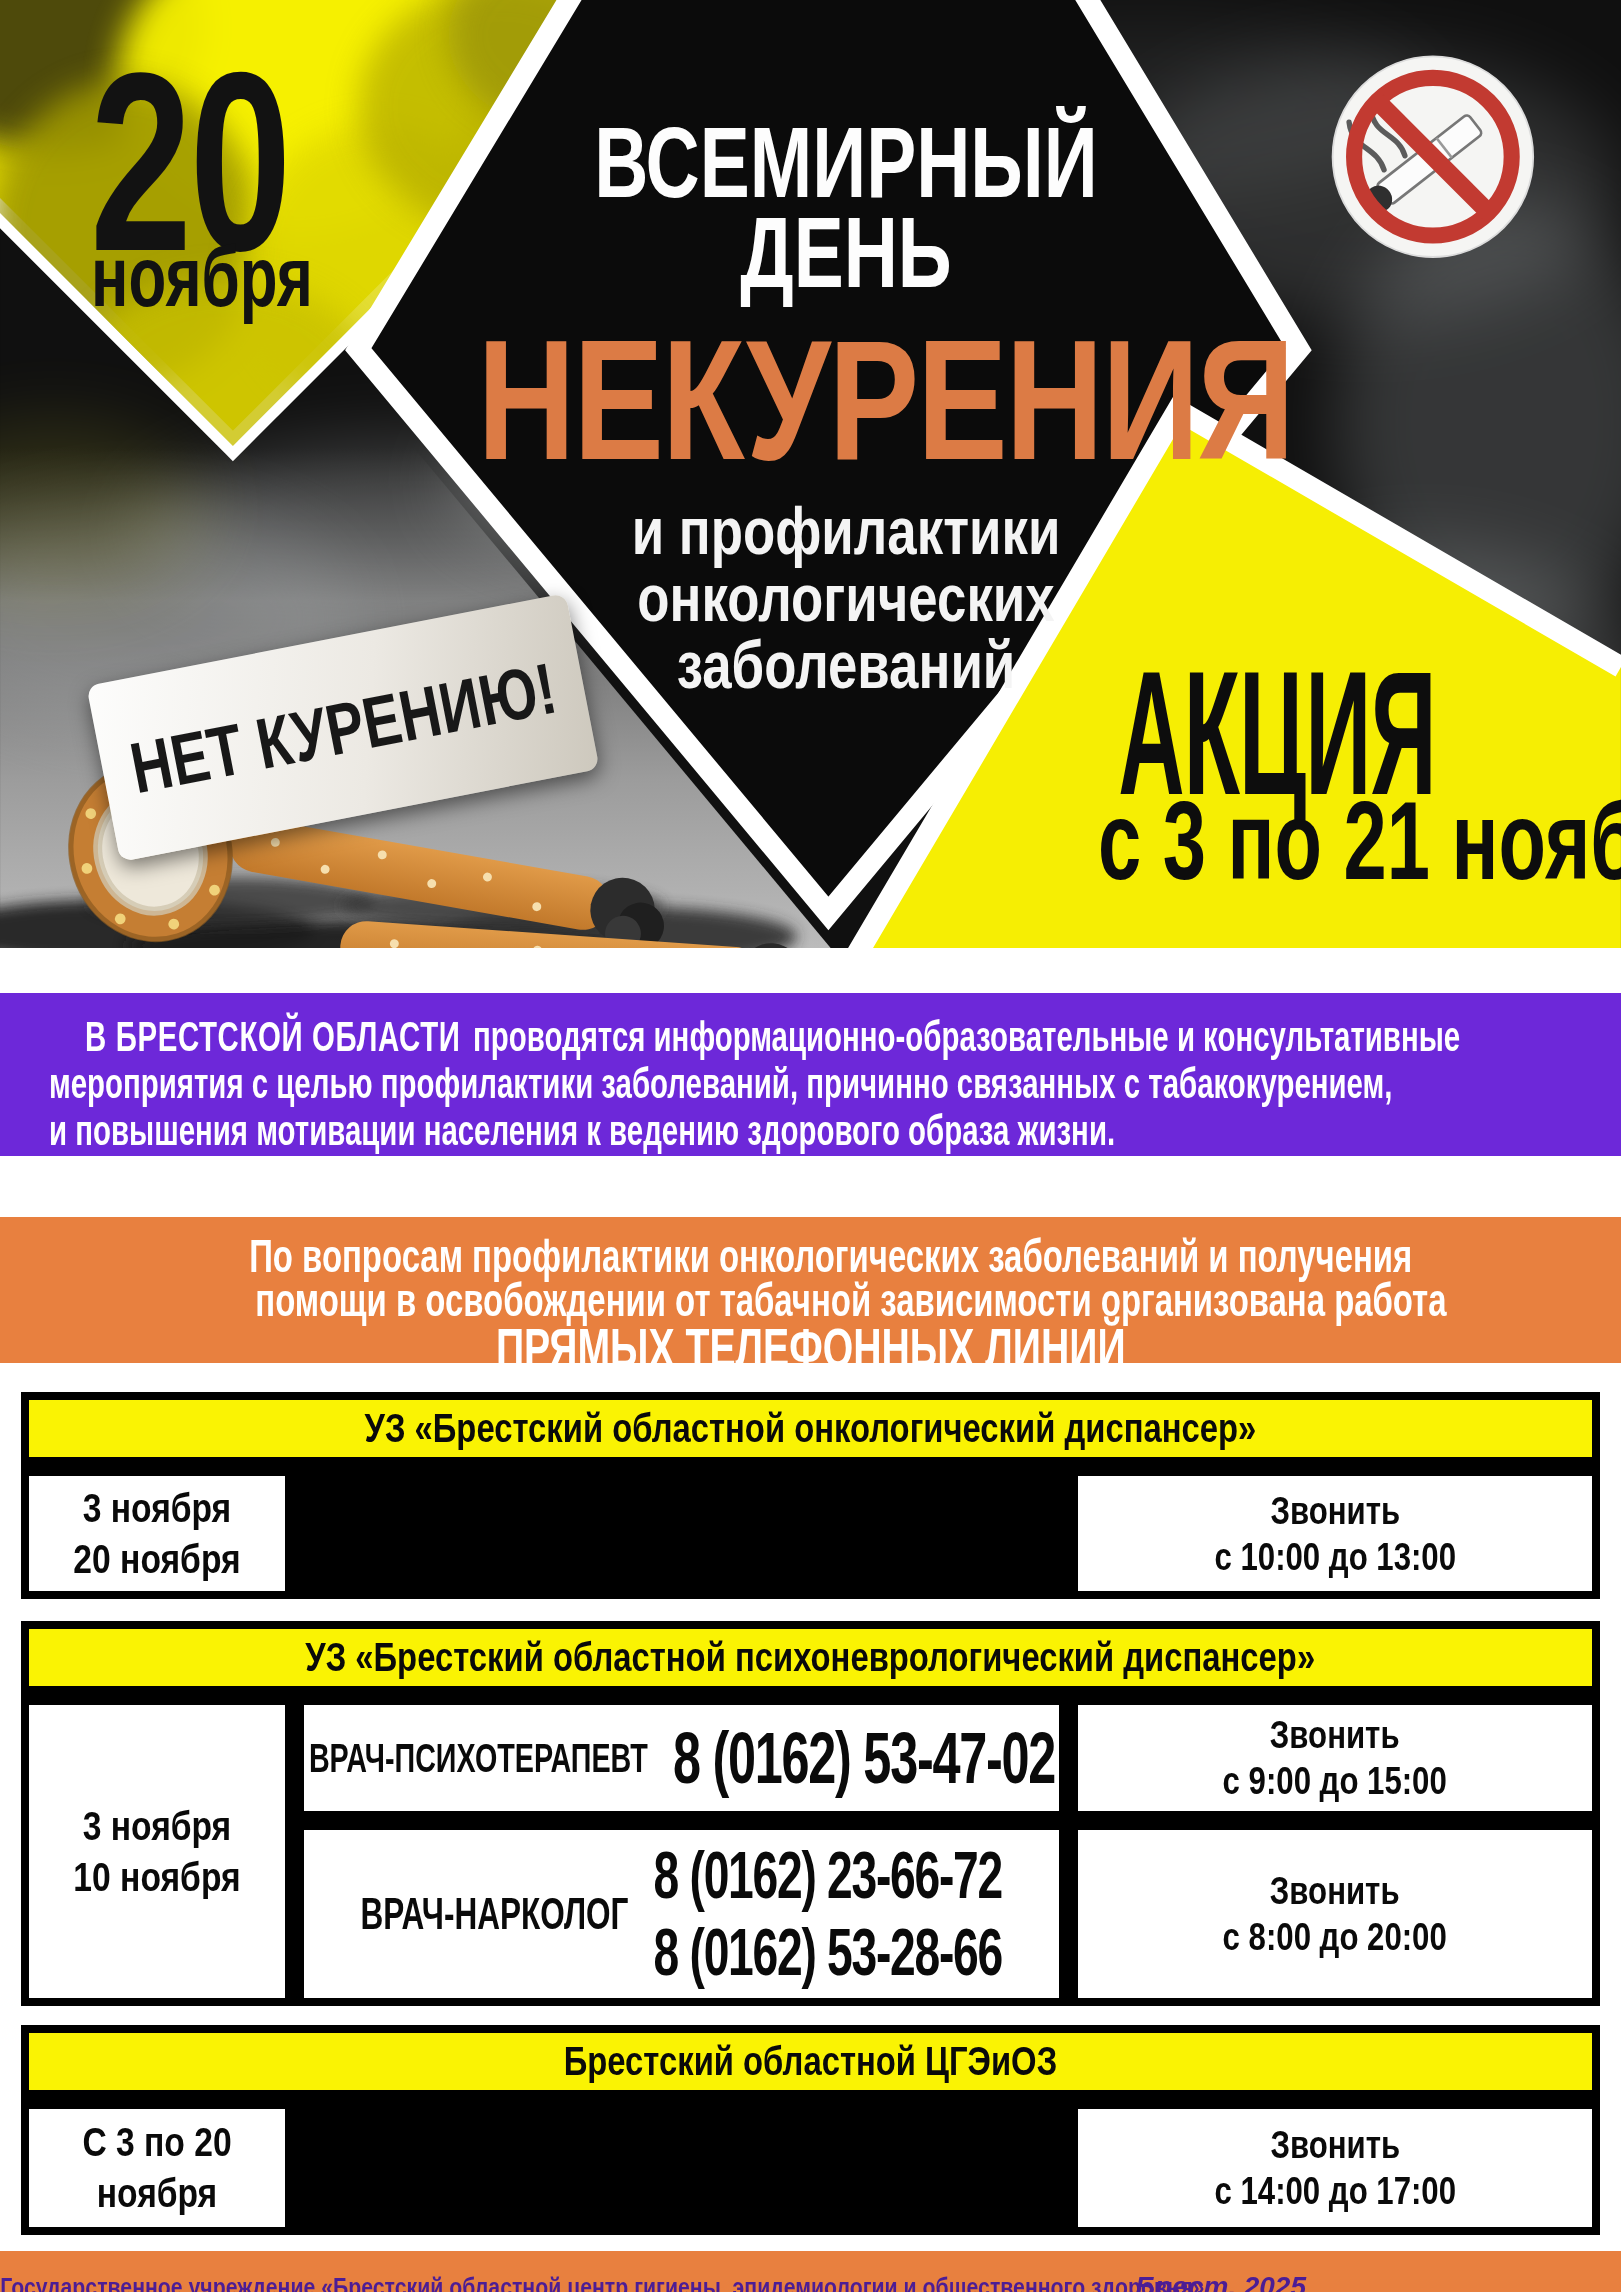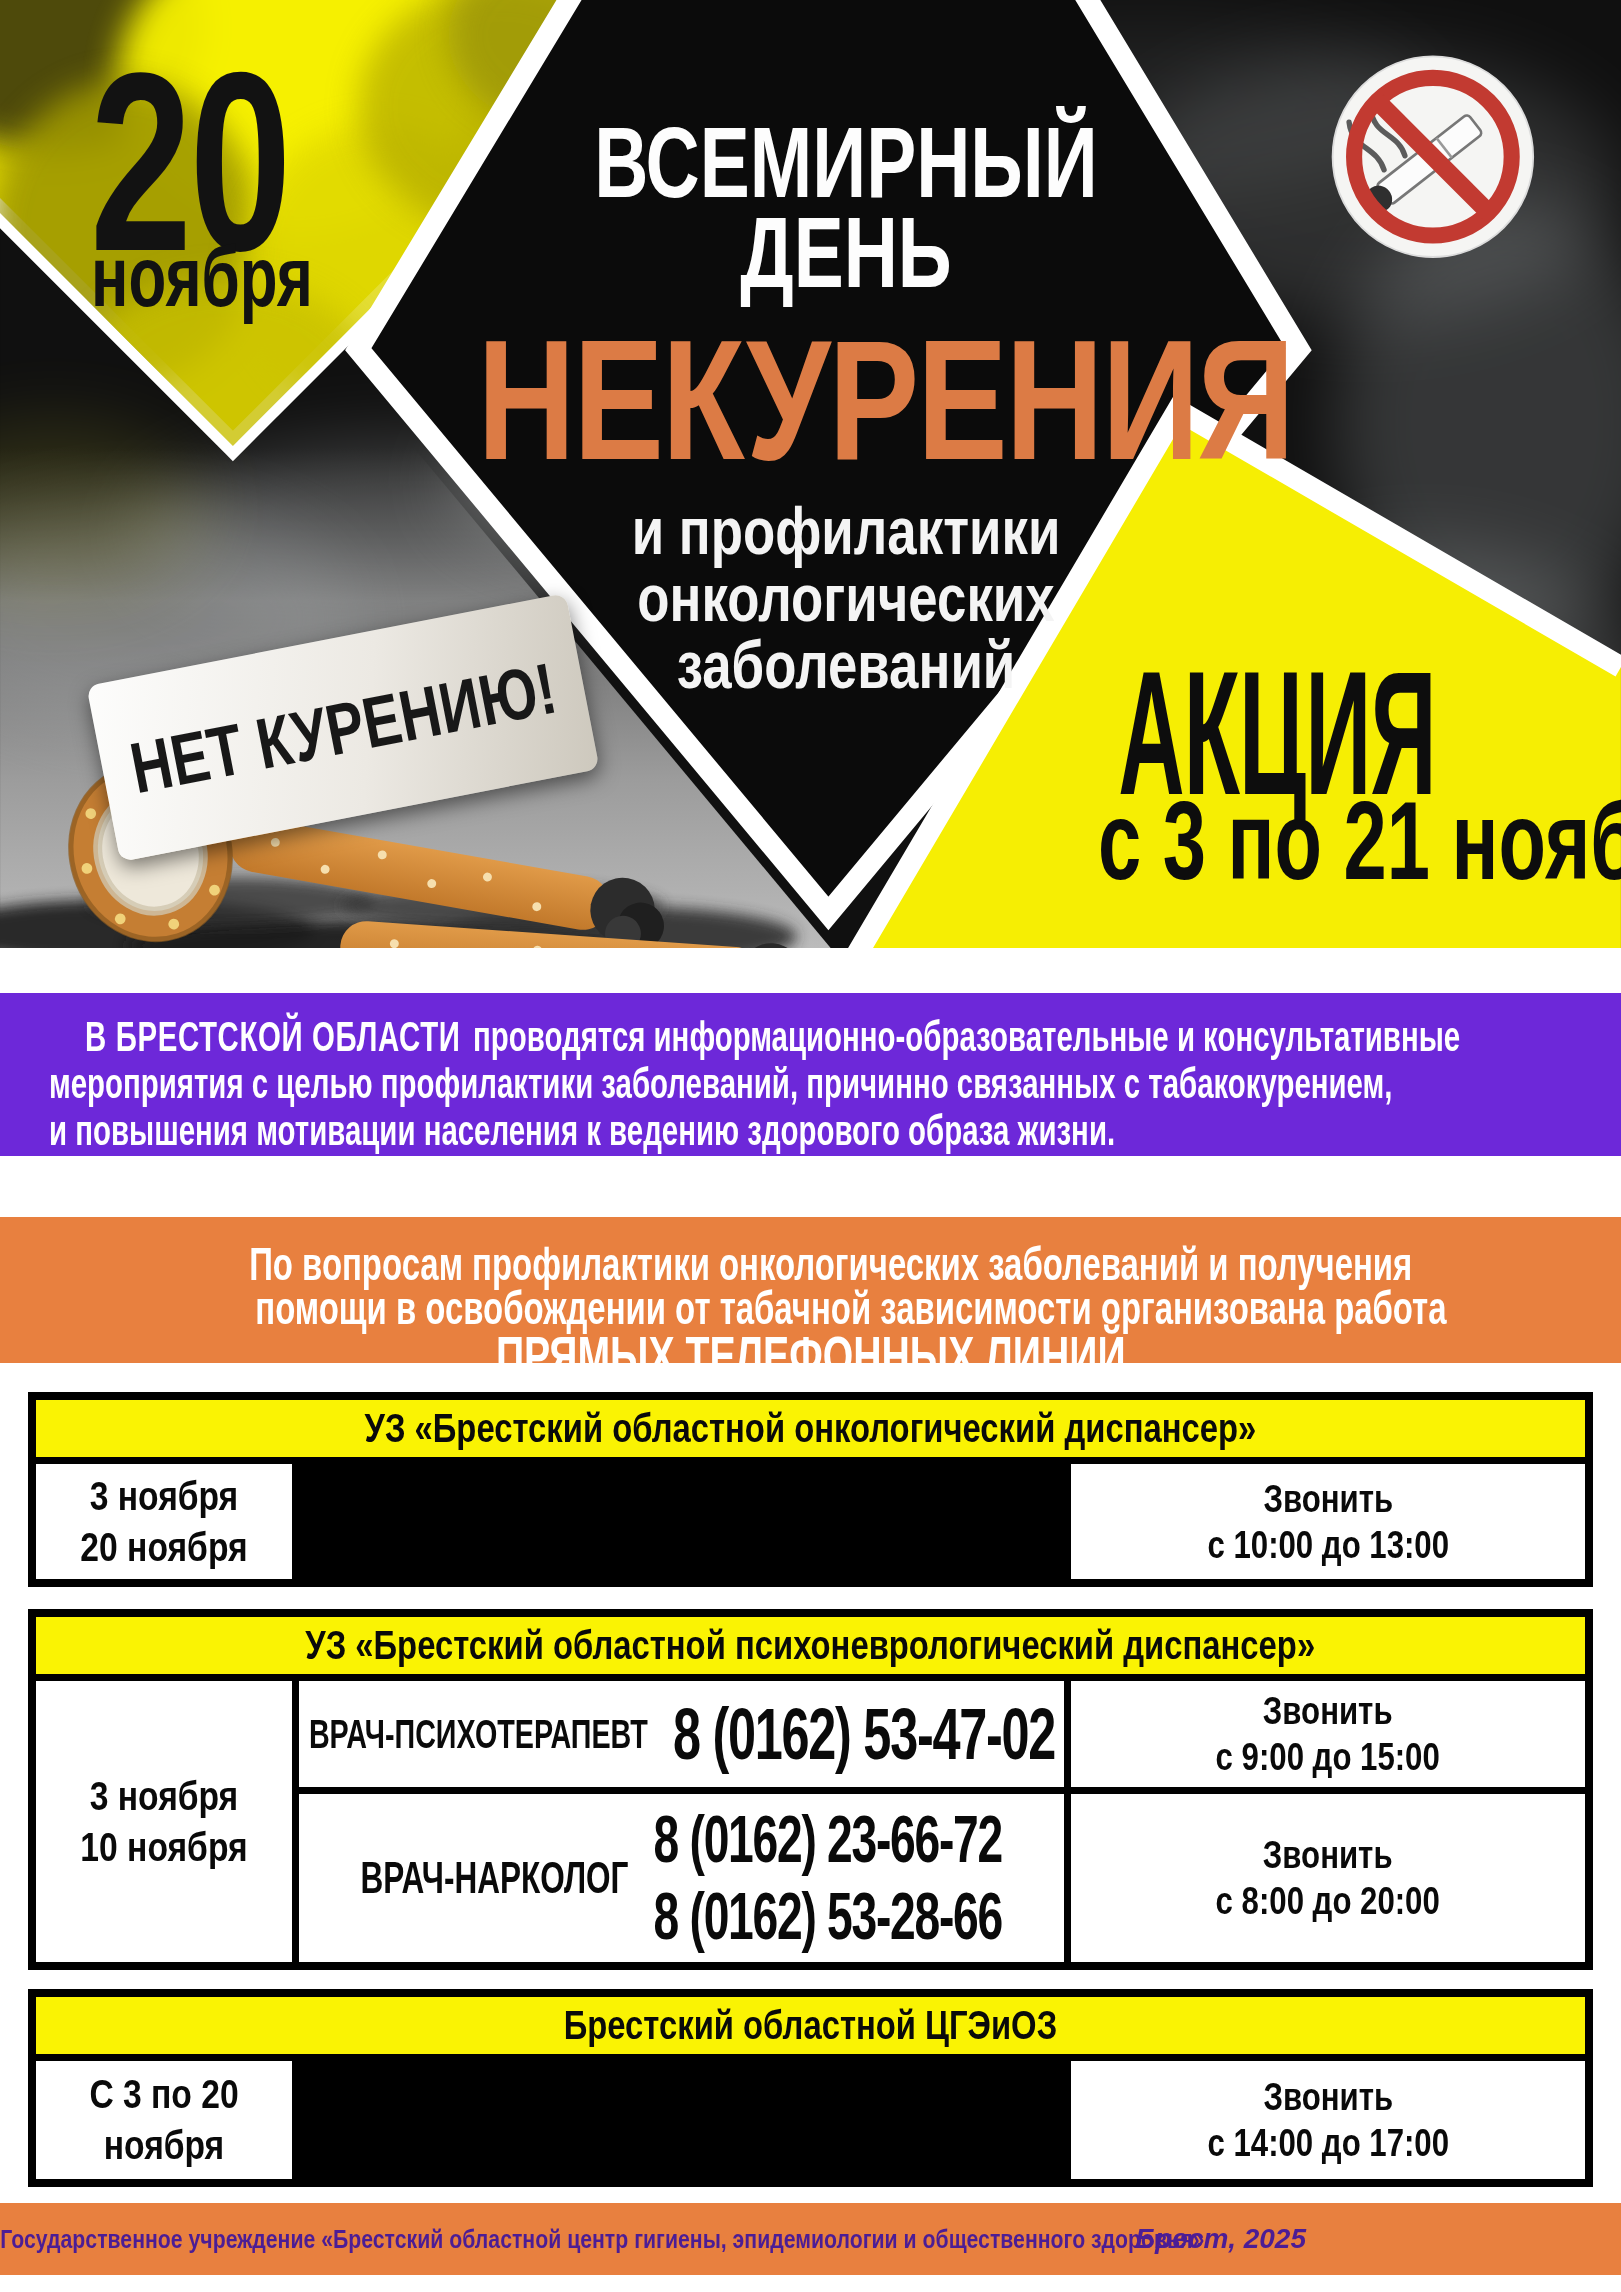--- a/index.html
+++ b/index.html
@@ -16,25 +16,25 @@
   .h-subs{left:385px;width:922px;top:498px;text-align:center;font-size:66px;line-height:67px;font-weight:bold;color:#f4f4f4;transform:scaleX(.8)}
   .h-action{left:985px;width:555px;top:645px;text-align:center;font-size:177px;line-height:177px;font-weight:bold;color:#0d0d0d;transform:scaleX(.52);letter-spacing:-1.8px}
   .h-adates{left:1012px;width:573px;top:786px;text-align:center;font-size:111px;line-height:111px;font-weight:bold;color:#0d0d0d;transform:scaleX(.7)}
   .scroll{position:absolute;left:99px;top:638px;width:488px;height:179px;transform:rotate(-11deg);background:linear-gradient(105deg,#fdfdfc 0%,#ece9e3 55%,#cdc8bd 100%);border-radius:12.5px;box-shadow:0 7.2px 19.7px rgba(0,0,0,.5);display:flex;align-items:center;justify-content:center}
   .scroll-text{font-size:72px;font-weight:bold;color:#181818;transform:scaleX(.78);white-space:nowrap}
   .band-black{height:163px;margin-top:45px;background:#6d28d9;color:#fff;padding:19.7px 0 0 49px;box-sizing:border-box}
   .intro-line{white-space:nowrap;line-height:47px;font-size:42px;font-weight:bold}
   .intro-line .scale{display:inline-block;transform:scaleX(.7);transform-origin:left center;white-space:nowrap}
   .intro-indent{padding-left:36px}
   .lead{margin-right:18px;letter-spacing:0.9px}
-  .band-orange{height:146px;margin-top:61px;background:#E8803F;color:#fff;text-align:center;padding-top:25px;box-sizing:border-box}
+  .band-orange{height:146px;margin-top:61px;background:#E8803F;color:#fff;text-align:center;padding-top:17px;box-sizing:border-box}
   .hot-line{font-size:47px;line-height:44px;font-weight:bold}
   .hot-line3{font-size:56px;line-height:52px;font-weight:bold}
   .band-orange .scale{display:inline-block;transform:scaleX(.7);transform-origin:center;white-space:nowrap}
-  .tbl{margin:0 28px;background:#000;padding:8px;display:grid;gap:7px;box-sizing:border-box;grid-template-columns:256px 1fr 514px}
+  .tbl{margin:0 21px;background:#000;padding:8px;display:grid;gap:19px;box-sizing:border-box;grid-template-columns:256px 1fr 514px}
   .tbl1{margin-top:29px;grid-template-rows:57px 115px}
   .tbl2{margin-top:22.4px;grid-template-rows:57px 106px 168px}
   .tbl3{margin-top:19px;grid-template-rows:57px 118px}
   .t-head{grid-column:1/-1;background:#FAF303;display:flex;align-items:center;justify-content:center;overflow:hidden}
   .t-head .scale{font-size:41px;font-weight:bold;color:#0a0a0a;transform:scaleX(.8);white-space:nowrap;flex:none}
   .cell{background:#fff;display:flex;flex-direction:column;align-items:center;justify-content:center;text-align:center;overflow:hidden;color:#0a0a0a}
   .cell-main{flex-direction:row}
   .mrow{display:flex;align-items:center;gap:36px;transform:scaleX(.7);flex:none}
   .spec{font-size:45px;font-weight:bold;white-space:nowrap}
   .spec-sm{font-size:41px}

